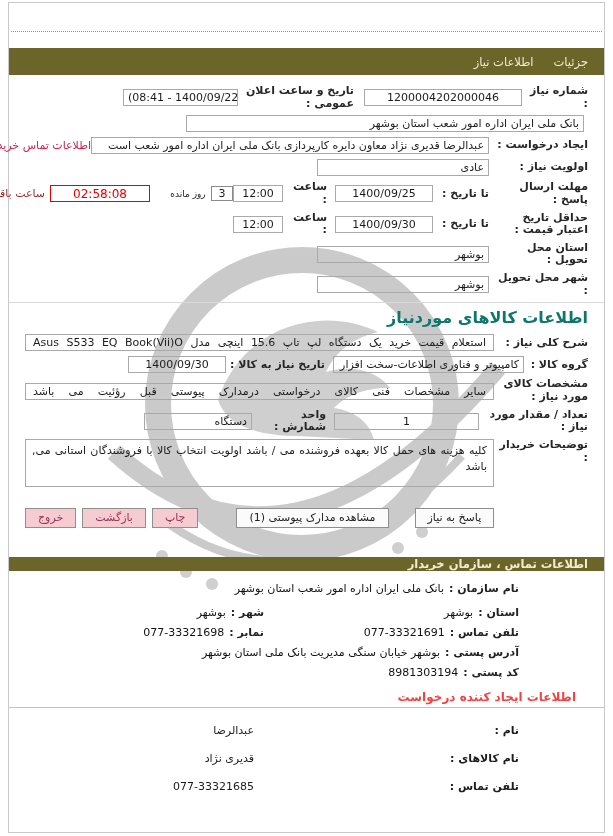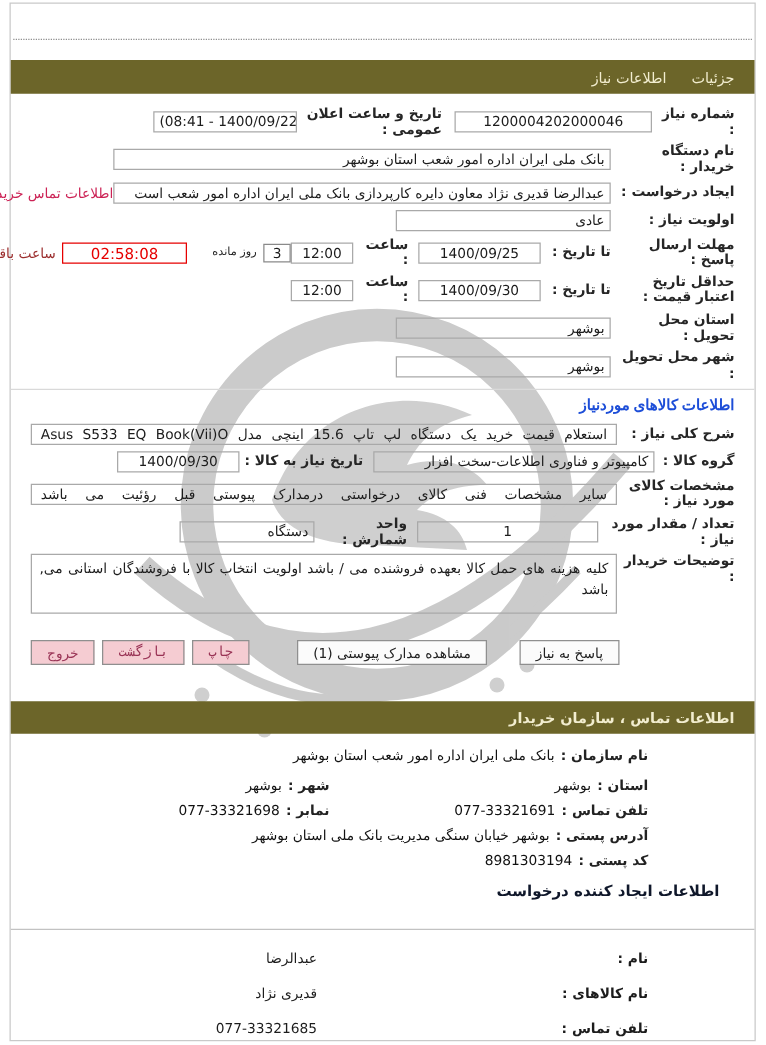--- a/index.html
+++ b/index.html
@@ -28,59 +28,59 @@
     border: 1px solid #a9a9a9; background: transparent; height: 17px;
     line-height: 15px; padding: 0 4px; overflow: hidden; white-space: nowrap;
     flex-shrink: 0;
   }
   .grow { flex: 1 1 auto; }
   .num { direction: ltr; unicode-bidi: isolate; text-align: center; }
   .spread { text-align: justify; text-align-last: justify; padding: 0 7px; }
   .w62{width:62px}.w90{width:90px}.w95{width:95px}.w105{width:105px}
   .w112{width:112px}.w126{width:115px}.w40{width:40px}.w50{width:50px}.w52{width:52px}
   .w60{width:60px}.w70{width:70px}.w98{width:98px}.w108{width:108px}
-  .w145{width:145px}.w158{width:158px}.w172{width:172px}.w225{width:225px}.w400{width:398px}
+  .w145{width:145px}.w158{width:158px}.w172{width:172px}.w225{width:191px}.w400{width:398px}
   .mr4{margin-right:4px}.mr8{margin-right:8px}.mr10{margin-right:10px}
   .link { color: var(--link-red, #cc2255); margin-right: auto; white-space: nowrap; text-decoration: none; cursor: pointer; }
   .countdown { margin-right: auto; display: flex; align-items: center; gap: 5px; }
   .daybox { width: 22px; height: 15px; border: 1px solid #8a8a8a; text-align: center; line-height: 14px; }
   .daylbl { width: 36px; font-size: 9px; line-height: 1.15; text-align: center; white-space: normal; margin-left: 15px; }
   .timer { border: 1px solid var(--timer-red, #e60000); color: var(--timer-red, #e60000); padding: 0 22px; height: 17px; line-height: 16px; font-size: 12px; }
   .timelbl { color: #9b2d2d; white-space: nowrap; }
   .goods { border-top: 1px solid #d9d9d9; margin-top: 4px; padding: 5px 16px 0; }
-  .section-title { font-weight: bold; font-size: 12px; color: #1d4ed8; margin-bottom: 7px; font-family: Liberation Serif, serif; }
+  .section-title { font-weight: bold; font-size: 16px; color: #0f766e; margin-bottom: 7px; }
   .notes {
     border: 1px solid #a9a9a9; background: transparent; min-height: 48px;
     flex: 1 1 auto; padding: 3px 6px; line-height: 1.5;
   }
   .notes .l1 { text-align: justify; text-align-last: right; }
   .notes .l2 { text-align: center; }
   .btnrow { direction: ltr; display: flex; align-items: center; padding: 16px 16px 0 16px; }
   .btn {
     font-family: "DejaVu Sans", sans-serif; font-size: 11px; height: 20px;
     padding: 0 12px; border: 1px solid #8f8f8f; background: #fbfbfb; color: #222;
     cursor: pointer; white-space: nowrap;
   }
   .btn.pink { background: var(--pink-button-bg, #f5ccd2); color: var(--pink-button-text, #993355); }
-  .gap22 { margin-left: 38px; } .gap26 { margin-left: 26px; } .gap6 { margin-left: 6px; font-family: Liberation Mono, monospace; }
+  .gap22 { margin-left: 38px; } .gap26 { margin-left: 26px; } .gap6 { margin-left: 6px; }
   .bar2 {
-    margin-top: 29px; height: 26px; background: var(--header-bar, #6c6529);
+    margin-top: 29px; height: 14px; background: var(--header-bar, #6c6529);
     color: #f2edcf; display: flex; align-items: center; padding: 0 16px;
     font-size: 11.5px; font-weight: bold;
   }
   .contact { padding: 11px 85px 0 20px; }
   .crow { display: flex; margin-bottom: 6px; min-height: 14px; }
   .crow.first { margin-bottom: 10px; }
   .pair { display: flex; gap: 5px; align-items: baseline; }
   .pairw { width: 255px; flex-shrink: 0; }
   .clbl { font-weight: bold; color: #222; white-space: nowrap; }
   .cval { color: #111; }
   .creator-hdr {
-    margin-top: 4px; padding: 4px 28px 23px; font-weight: bold; font-size: 12px;
-    color: #0f172a; border-bottom: 1px solid #c2c2c2;
+    margin-top: 4px; padding: 4px 28px 3px; font-weight: bold; font-size: 12px;
+    color: #ef4444; border-bottom: 1px solid #c2c2c2;
   }
   .creator { padding: 16px 85px 0 20px; }
   .krow { position: relative; margin-bottom: 14px; min-height: 14px; }
   .klbl { font-weight: bold; }
   .kval { position: absolute; right: 265px; top: 0; white-space: nowrap; }
 </style>
 </head>
 <body>
 
 <div class="page">
@@ -113,21 +113,20 @@
     <div class="form">
 
       <div class="row">
         <span class="lbl w62">شماره نیاز :</span>
         <div class="input w158 num mr4">1200004202000046</div>
         <span class="lbl w112 mr10">تاریخ و ساعت اعلان عمومی :</span>
         <div class="input w126 num mr4">(08:41 - 1400/09/22)</div>
       </div>
 
       <div class="row">
-        <span class="lbl w95">نام دستگاه خریدار :</span>
         <div class="input w400 mr4">بانک ملی ایران اداره امور شعب استان بوشهر</div>
       </div>
 
       <div class="row">
         <span class="lbl w95">ایجاد درخواست :</span>
         <div class="input w400 mr4">عبدالرضا قدیری نژاد معاون دایره کارپردازی بانک ملی ایران اداره امور شعب است</div>
         <a class="link">اطلاعات تماس خریدار</a>
       </div>
 
       <div class="row">

